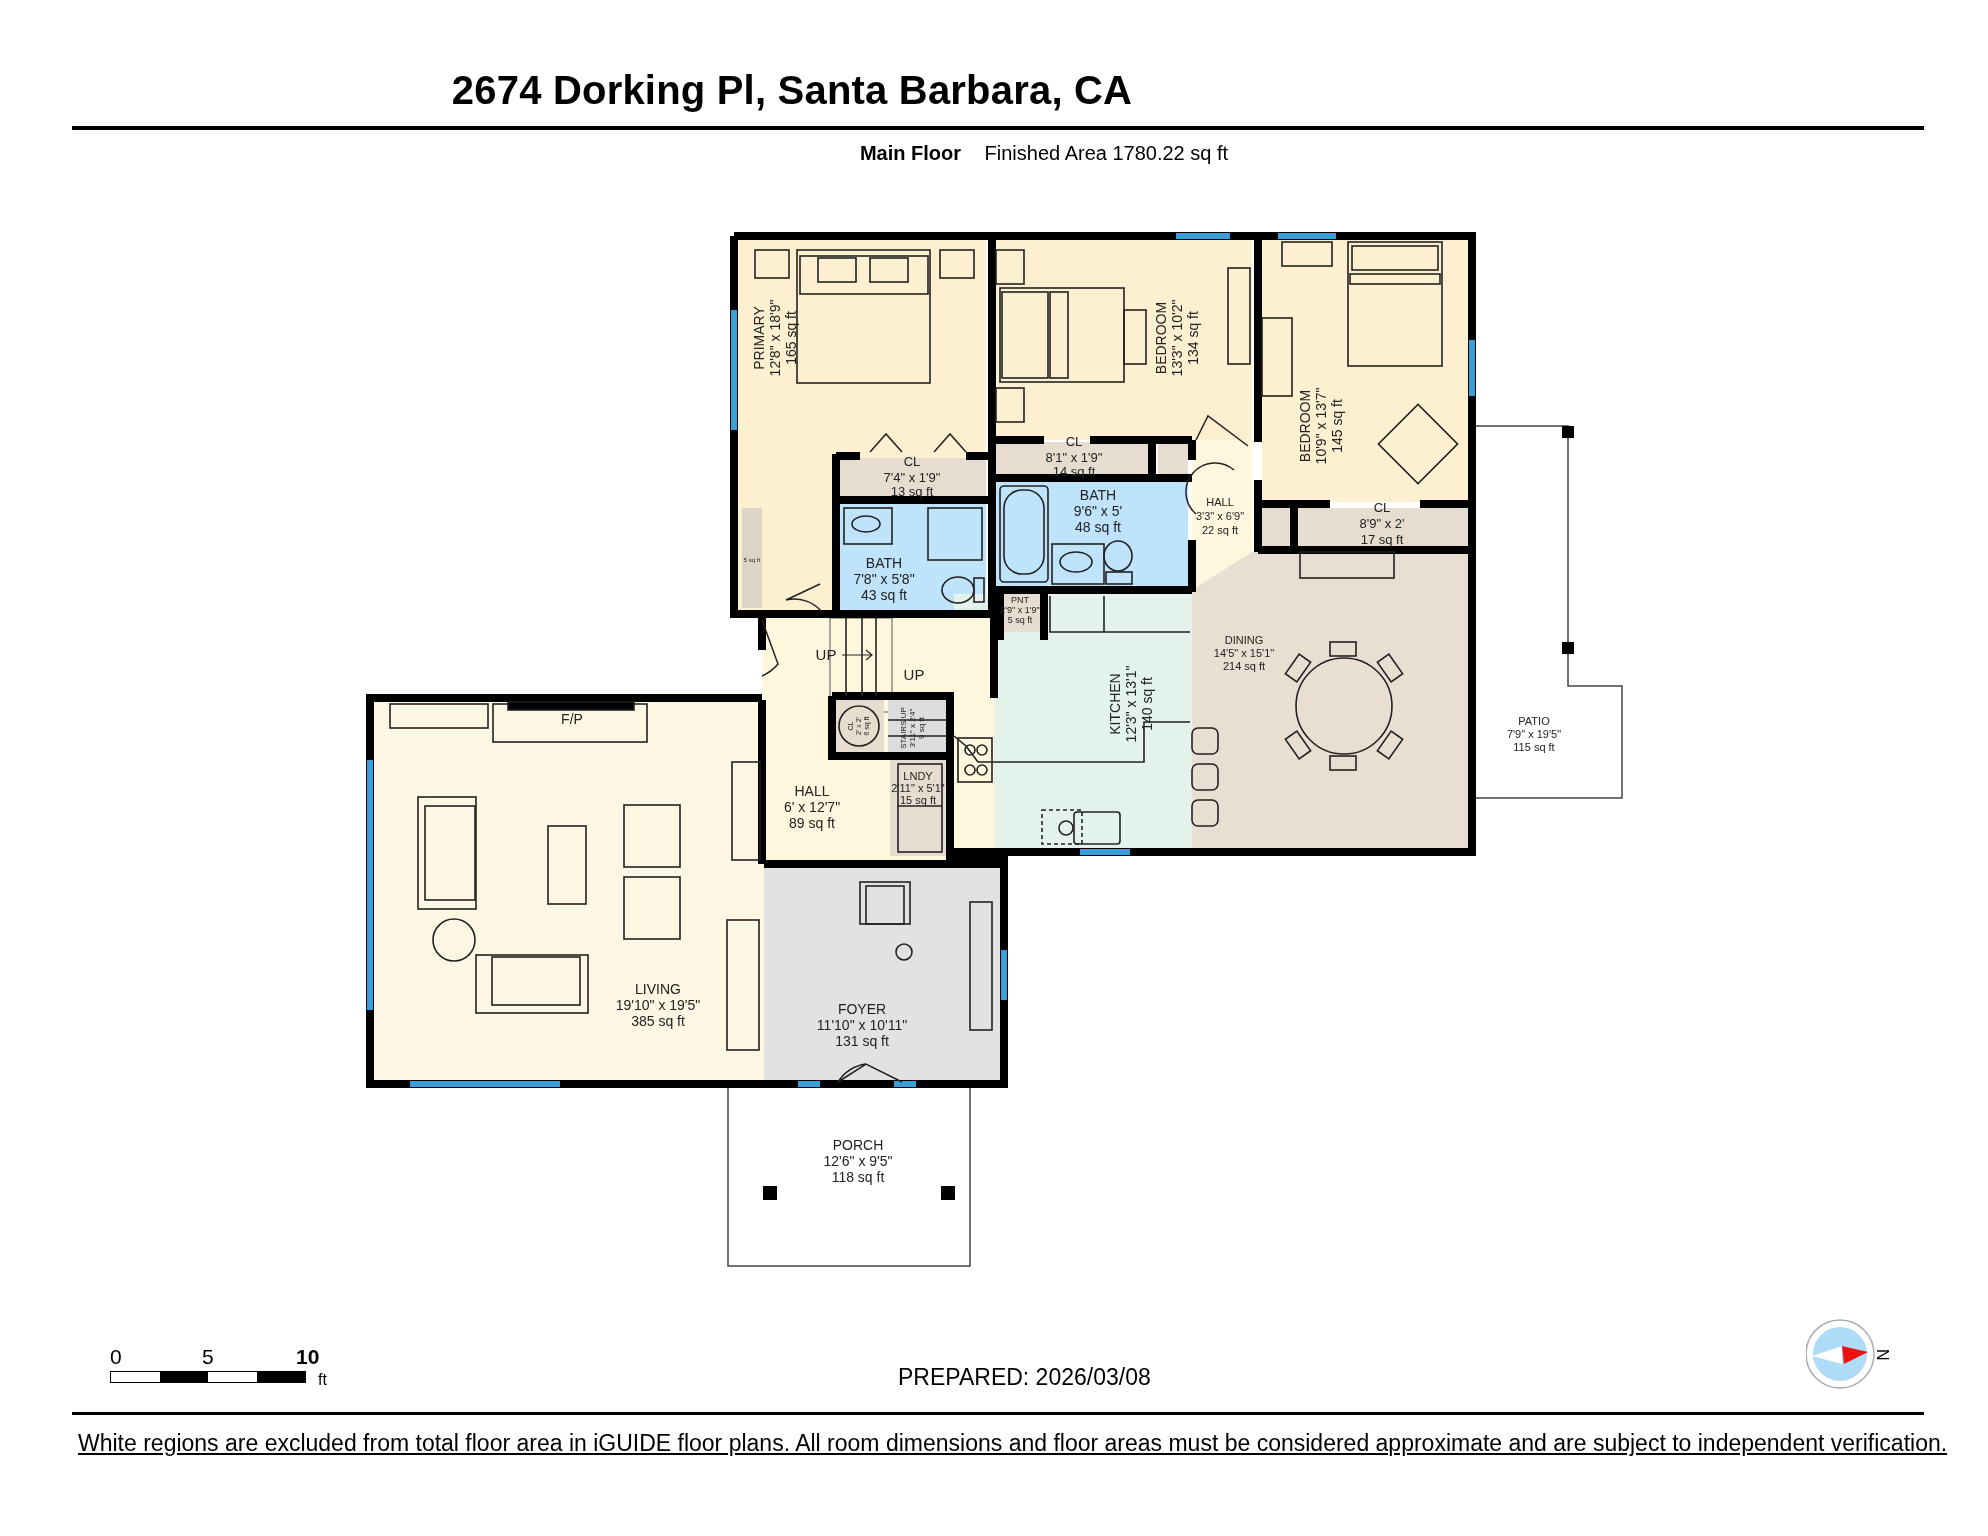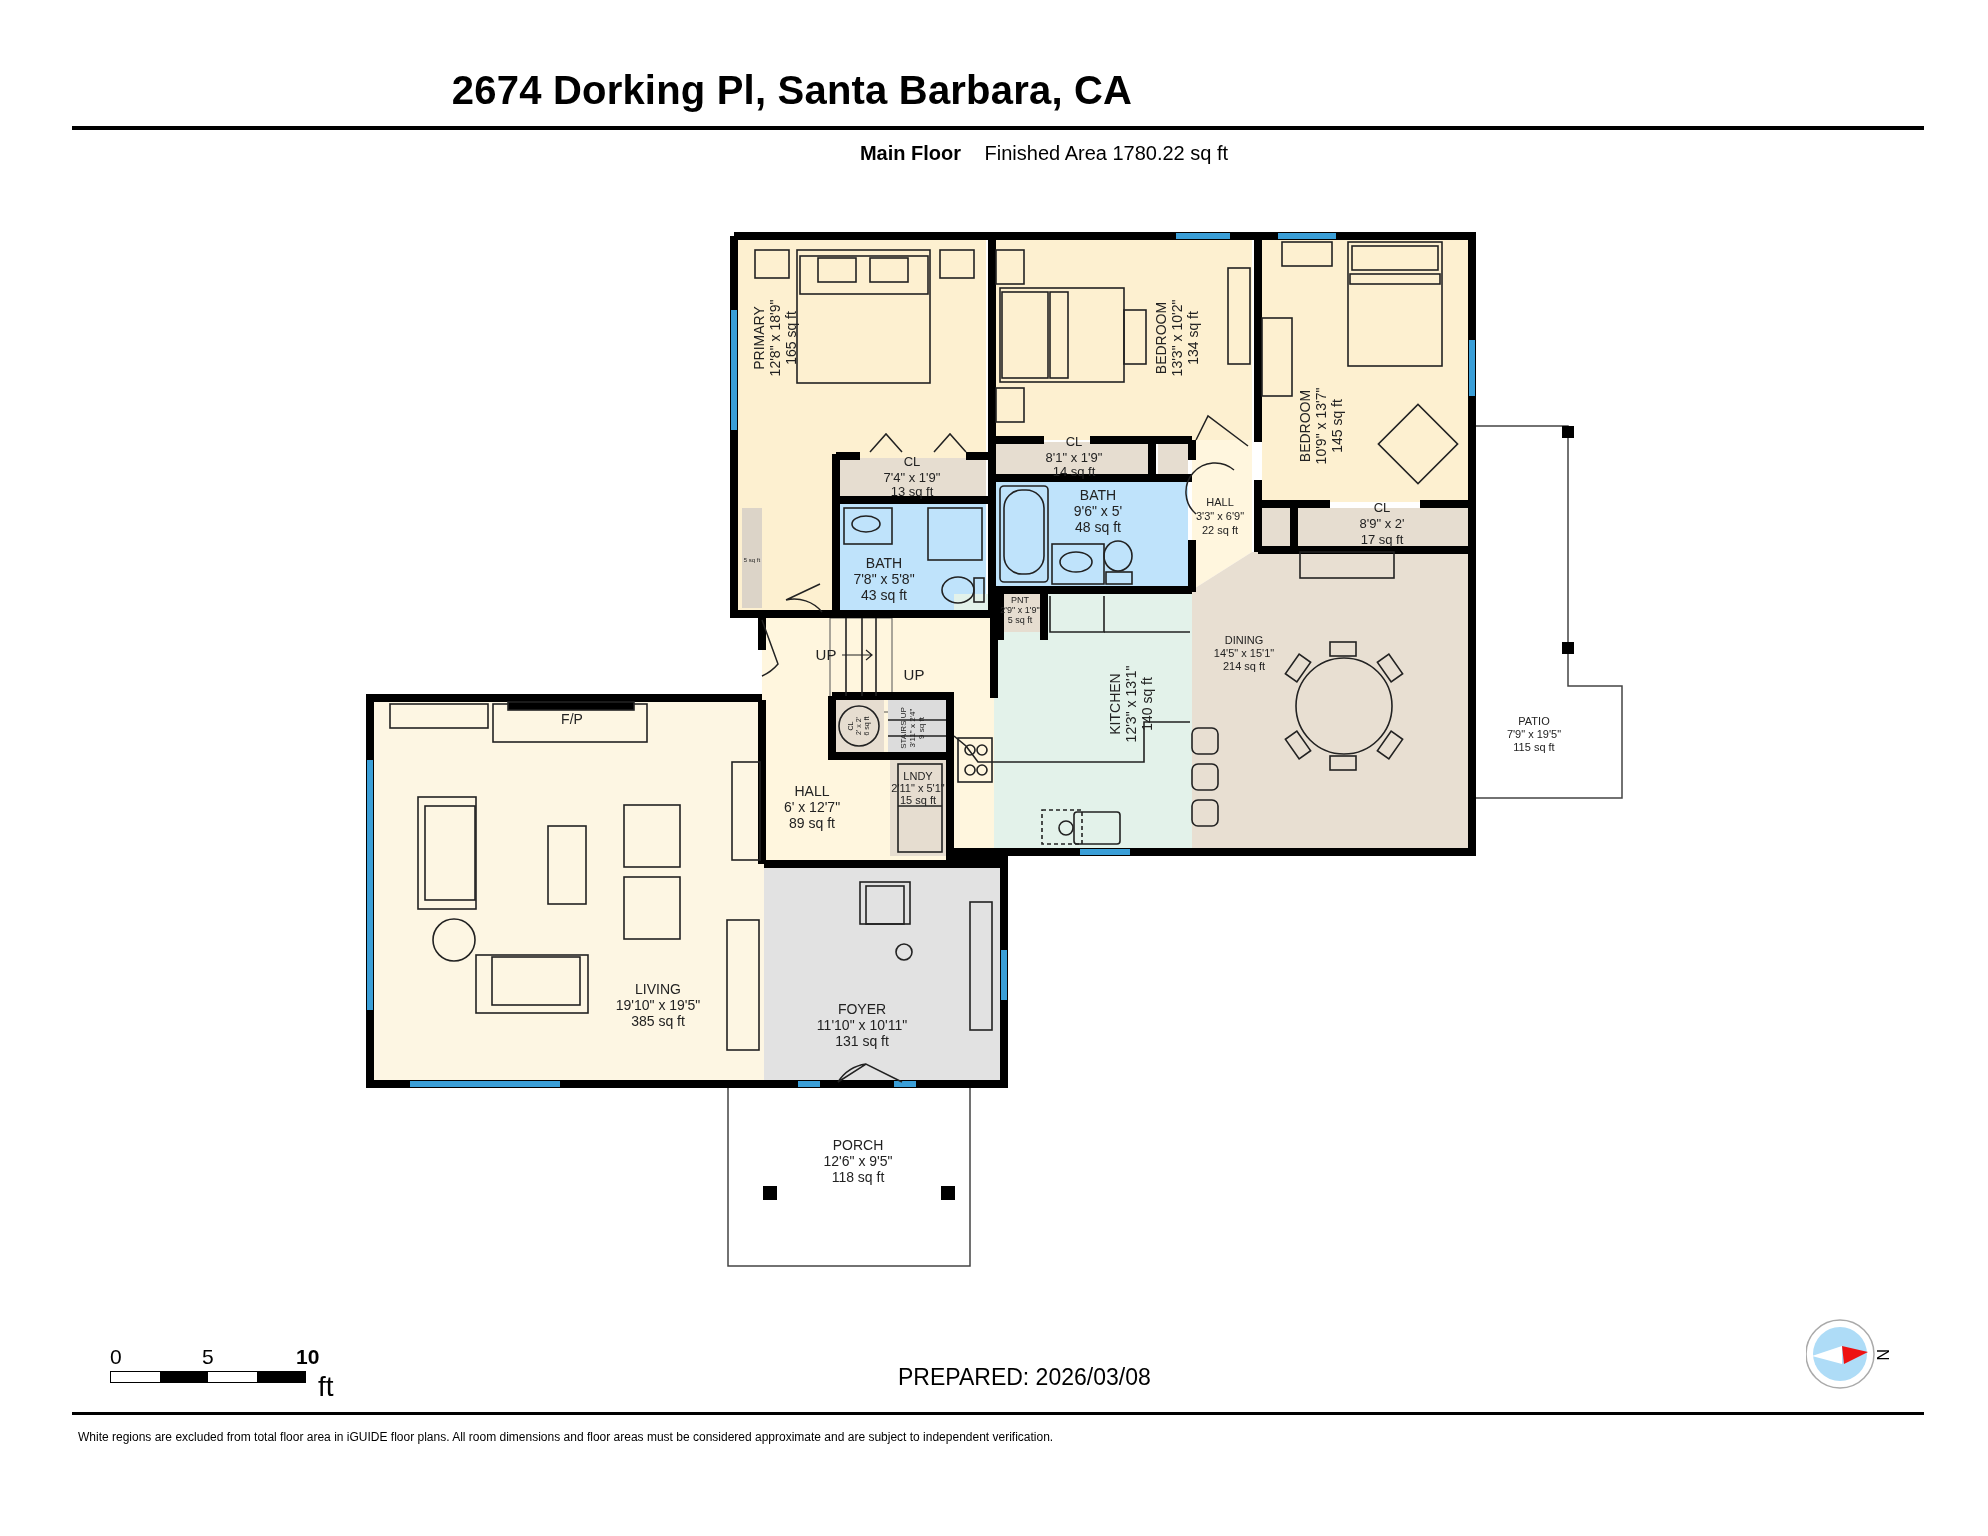--- a/index.html
+++ b/index.html
@@ -7,21 +7,21 @@
   .title { position:absolute; left:0; top:68px; width:1584px; text-align:center; font-size:40px; font-weight:bold; letter-spacing:0.2px; }
   .rule { position:absolute; left:72px; width:1852px; height:4px; background:#000; }
   .subtitle { position:absolute; top:142px; left:5px; width:1988px; text-align:center; font-size:20px;padding-left:45px; }
   .subtitle .floor { font-weight:bold; margin-right:18px; }
   svg.plan { position:absolute; left:0; top:0; }
   .room-label { font-family:"Liberation Sans", sans-serif; fill:#222; text-anchor:middle; }
   .scale { position:absolute; left:110px; top:1345px; }
   .scale .nums { position:relative; height:22px; font-size:21px; }
   .scale .nums span { position:absolute; top:0; }
   .prepared { position:absolute; left:898px; top:1364px; font-size:23px; }
-  .disclaimer { position:absolute; left:78px; top:1430px; font-size:12px; }
+  .disclaimer { position:absolute; left:78px; top:1430px; font-size:23px;text-decoration:underline; }
   .compass { position:absolute; left:1806px; top:1318px; }
 </style>
 </head>
 <body>
 
 <div class="title">2674 Dorking Pl, Santa Barbara, CA</div>
 <div class="rule" style="top:126px;"></div>
 <div class="subtitle">
   <span class="floor">Main Floor</span>
   <span>Finished Area 1780.22 sq ft</span>
@@ -339,21 +339,21 @@
     <span style="left:0;">0</span>
     <span style="left:92px;">5</span>
     <span style="left:186px;font-weight:bold;">10</span>
   </div>
   <div style="position:relative; margin-top:4px; width:194px; height:10px; border:1.5px solid #000; display:flex;">
     <div style="width:25%; background:#fff;"></div>
     <div style="width:25%; background:#000;"></div>
     <div style="width:25%; background:#fff;"></div>
     <div style="width:25%; background:#000;"></div>
   </div>
-  <span style="position:absolute; left:208px; top:26px; font-size:28px;">ft</span>
+  <span style="position:absolute; left:208px; top:26px; font-size:16px;">ft</span>
 </div>
 
 <div class="prepared">PREPARED: 2026/03/08</div>
 
 <div class="compass">
   <svg width="90" height="76" viewBox="0 0 90 76">
     <circle cx="34" cy="36" r="34" fill="#fff" stroke="#aaa" stroke-width="1.5"></circle>
     <circle cx="34" cy="36" r="27" fill="#aedcf7"></circle>
     <polygon points="6,38 36,28 36,46" fill="#fff"></polygon>
     <polygon points="36,28 62,34 38,46" fill="#ee1111"></polygon>

